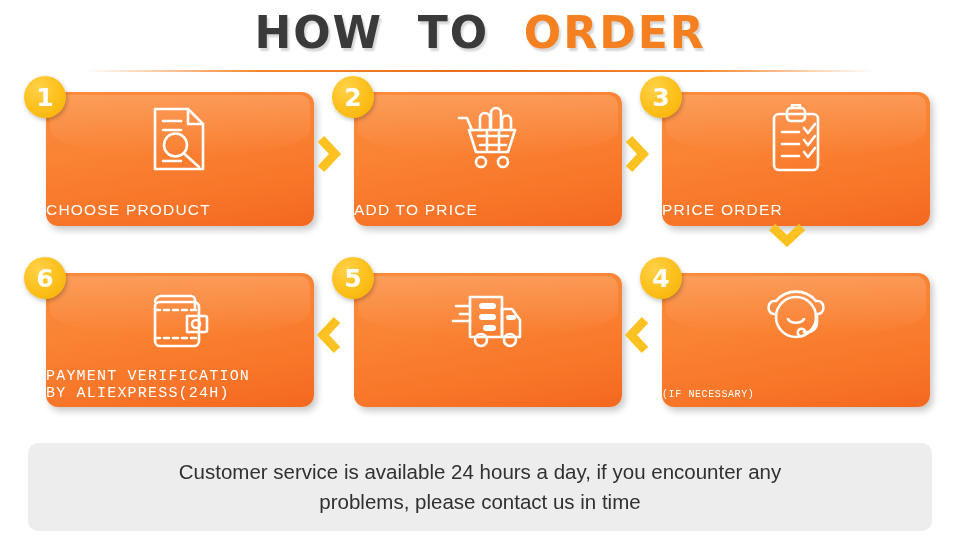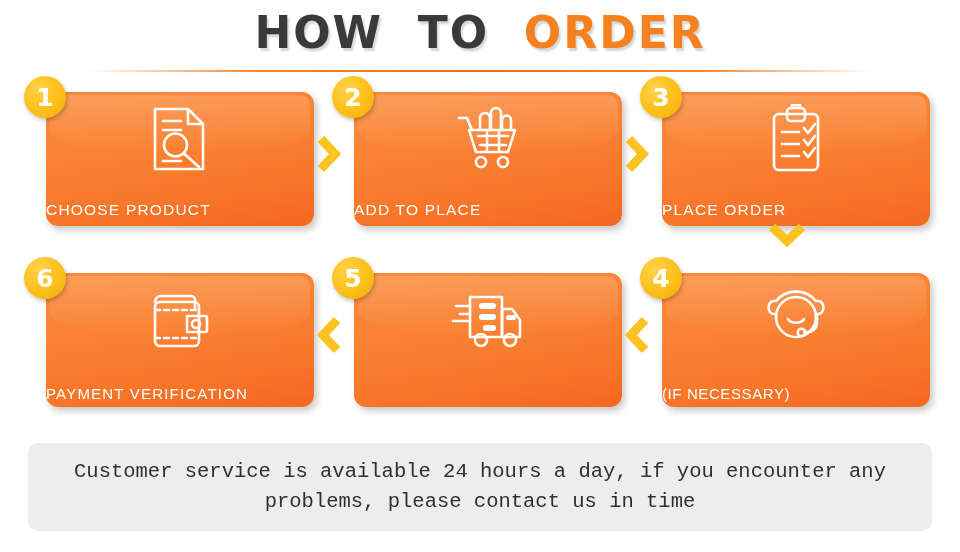--- a/index.html
+++ b/index.html
@@ -94,22 +94,22 @@
     left: 0; right: 0;
     text-align: left;
     color: #ffffff;
     font-size: 15.5px;
     letter-spacing: 1.2px;
     line-height: 1.12;
     font-family: "Liberation Sans", sans-serif;
     z-index: 2;
     white-space: pre-line;
   }
-  .card-label.two-line { bottom: 4px; font-size: 15px; }
-  .card-label .small { font-size: 15px; letter-spacing: 0.6px; margin-top: 31px; }
+  .card-label.two-line { bottom: 4px; font-size: 15px; font-family: Liberation Mono, monospace; }
+  .card-label .small { font-size: 10px; letter-spacing: 0.6px; margin-top: 31px; }
 
   .badge {
     position: absolute;
     left: -22px;
     top: -16px;
     width: 42px;
     height: 42px;
     border-radius: 50%;
     background: radial-gradient(circle at 35% 30%, #ffd24a 0%, #fdc221 45%, #f5b000 100%);
     box-shadow: 1px 2px 4px rgba(0,0,0,0.25);
@@ -157,21 +157,21 @@
     align-items: center;
     justify-content: center;
     box-sizing: border-box;
     padding: 0 40px;
   }
   .footer-text {
     text-align: center;
     font-size: 20.5px;
     color: #303030;
     line-height: 1.45;
-    font-family: Liberation Mono, monospace;
+    font-family: Liberation Sans, sans-serif;
     white-space: pre-line;
   }
 </style>
 </head>
 <body>
 
 <div class="title-bar">
   <div class="title"><span class="w1">HOW  TO  </span><span class="w2">ORDER</span></div>
 </div>
 <div class="divider"></div>
@@ -210,21 +210,21 @@
         <circle cx="49" cy="57" r="5"></circle>
         <path d="M26 25 V13 a5 5 0 0 1 10 0 V25"></path>
         <path d="M37 25 V8 a5 5 0 0 1 10 0 V25"></path>
         <path d="M48 25 V15 a4.5 4.5 0 0 1 9 0 V25"></path>
         <path d="M24 31 H54"></path>
         <path d="M26 40 H52"></path>
         <path d="M33 27 V45"></path>
         <path d="M45 27 V45"></path>
       </svg>
     </div>
-    <div class="card-label">ADD TO PLACE</div>
+    <div class="card-label">ADD TO PRICE</div>
   </div>
 
   <div class="chev" id="chev-2-3">
     <svg width="26" height="40" viewBox="0 0 26 40" fill="none" stroke="#fcc221" stroke-width="9" stroke-linecap="butt" stroke-linejoin="miter">
       <path d="M5 5 L19 20 L5 35"></path>
     </svg>
   </div>
 
   <div class="card" id="card-3">
     <div class="badge">3</div>
@@ -234,21 +234,21 @@
         <rect x="21" y="4" width="18" height="13" rx="4"></rect>
         <path d="M26 4 V1 h8 v3"></path>
         <path d="M16 28 H33"></path>
           <path d="M38 24 l4 5 7 -9"></path>
         <path d="M16 40 H33"></path>
           <path d="M38 36 l4 5 7 -9"></path>
         <path d="M16 52 H33"></path>
           <path d="M38 48 l4 5 7 -9"></path>
       </svg>
     </div>
-    <div class="card-label">PLACE ORDER</div>
+    <div class="card-label">PRICE ORDER</div>
   </div>
 
   <div class="chev" id="chev-3-4">
     <svg width="40" height="28" viewBox="0 0 40 28" fill="none" stroke="#fcc221" stroke-width="9" stroke-linecap="butt" stroke-linejoin="miter">
       <path d="M5 5 L20 19 L35 5"></path>
     </svg>
   </div>
 
   <div class="card" id="card-4">
     <div class="badge">4</div>
@@ -302,21 +302,21 @@
     <div class="card-icon">
       <svg width="66" height="64" viewBox="0 0 66 64" fill="none" stroke="#ffffff" stroke-width="2.6" stroke-linecap="round" stroke-linejoin="round">
         <path d="M8 14 a6 6 0 0 1 6 -6 H44 a4 4 0 0 1 4 4 V20"></path>
         <rect x="8" y="14" width="44" height="44" rx="5"></rect>
         <path d="M8 22 H52" stroke-dasharray="5 4"></path>
         <path d="M8 50 H52" stroke-dasharray="5 4"></path>
         <path d="M40 28 H58 a2 2 0 0 1 2 2 V42 a2 2 0 0 1 -2 2 H40 Z"></path>
         <circle cx="49" cy="36" r="4"></circle>
       </svg>
     </div>
-    <div class="card-label two-line"><span>PAYMENT VERIFICATION</span><br></div>
+    <div class="card-label two-line"><span>PAYMENT VERIFICATION</span><br><span>BY ALIEXPRESS(24H)</span></div>
   </div>
 
 </div>
 
 <div class="footer">
   <div class="footer-text">Customer service is available 24 hours a day, if you encounter any
 problems, please contact us in time</div>
 </div>
 
 </body></html>

